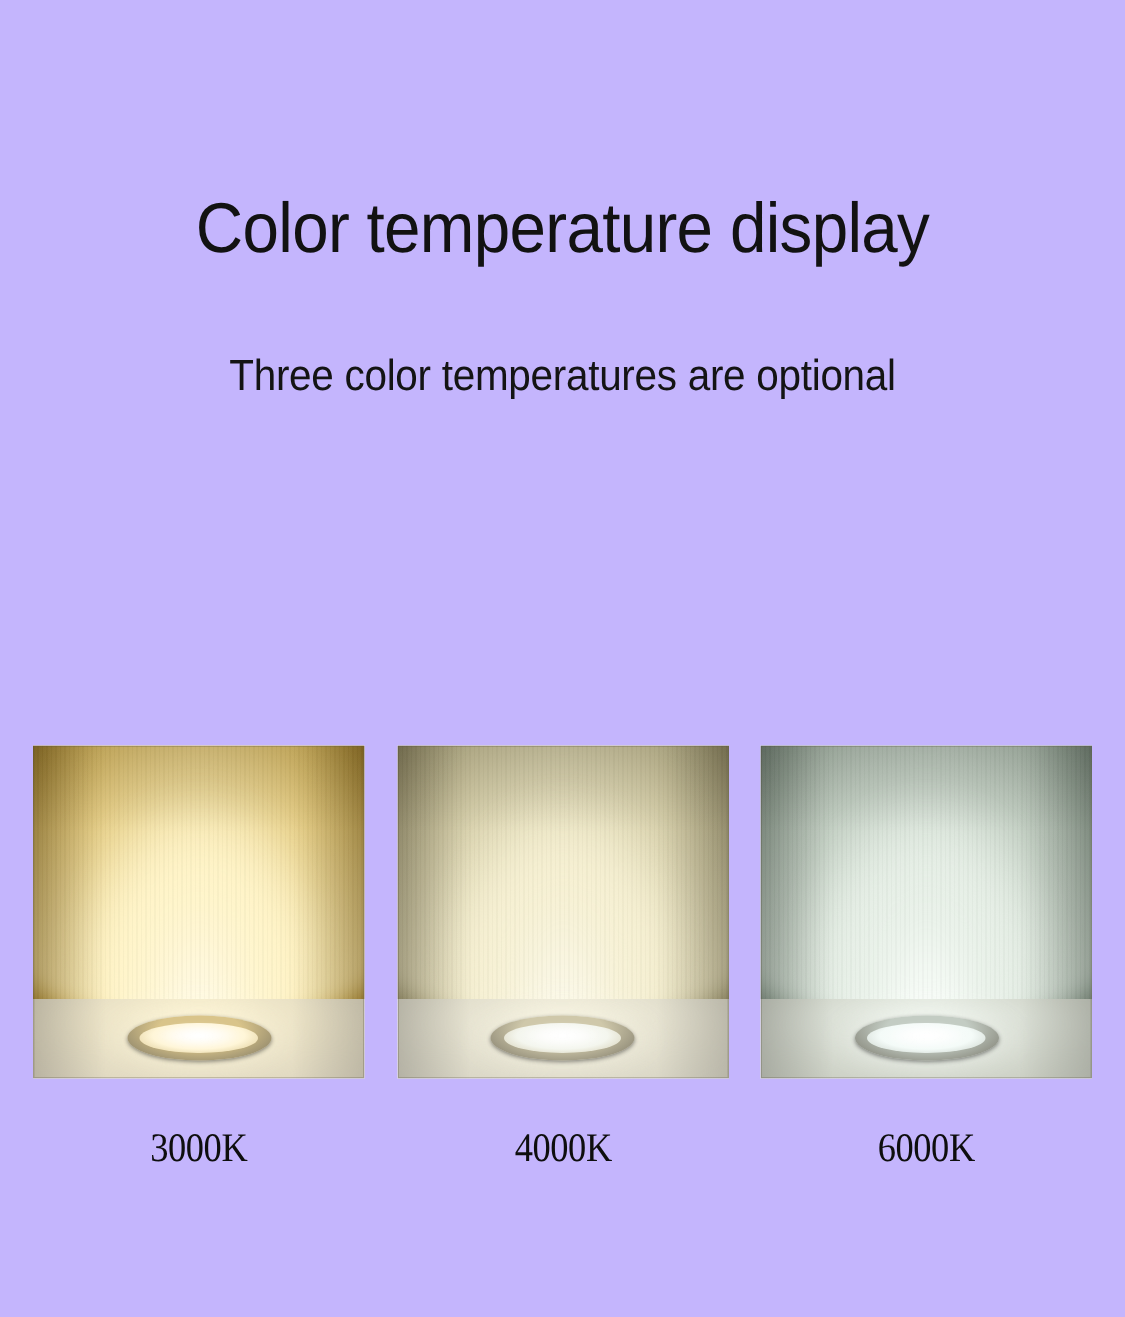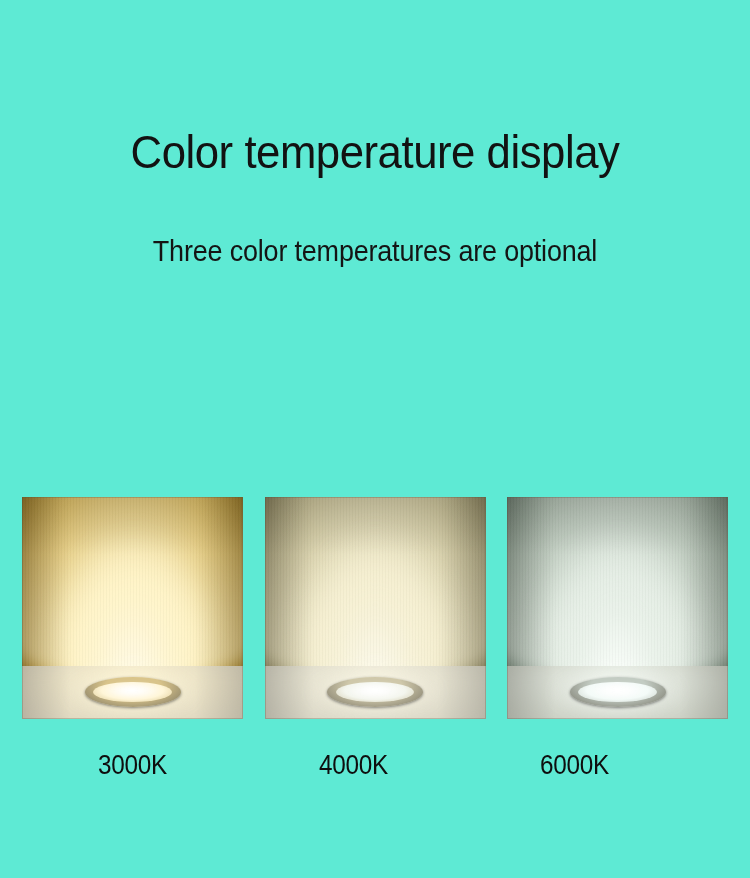--- a/index.html
+++ b/index.html
@@ -12,21 +12,21 @@
     height: 878px;
     position: relative;
     overflow: hidden;
     font-family: "Liberation Sans", "DejaVu Sans", sans-serif;
     color: #111111;
   }
 
   .page {
     position: absolute;
     inset: 0;
-    background: #5eead4;
+    background: #c4b5fd;
   }
 
   
   .title {
     position: absolute;
     top: 122px;
     left: 0;
     width: 750px;
     text-align: center;
     font-size: 47px;
@@ -203,21 +203,22 @@
   }
 
   
   .captions {
     position: absolute;
     top: 748px;
     left: 22px;
     width: 706px;
     height: 40px;
     display: flex;
-    justify-content: flex-start;
+    justify-content: space-between;
+    font-family: Liberation Serif, serif;
   }
   .caption {
     width: 221px;
     text-align: center;
     font-size: 27px;
     line-height: 34px;
     font-weight: 400;
     color: #0e0e0e;
     letter-spacing: -0.3px;
     transform: scaleX(0.9);

